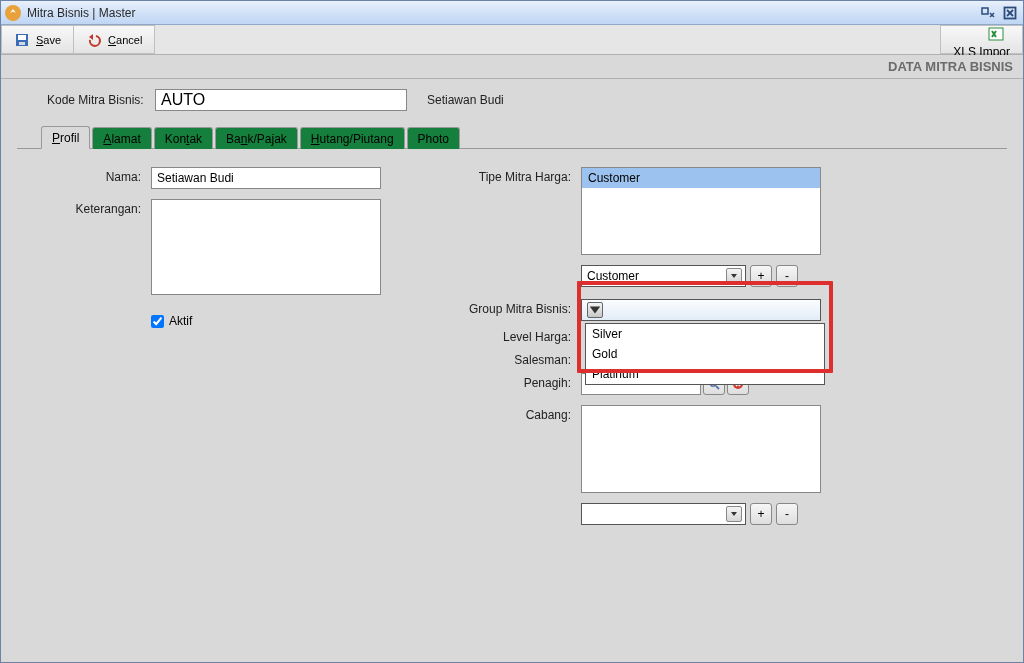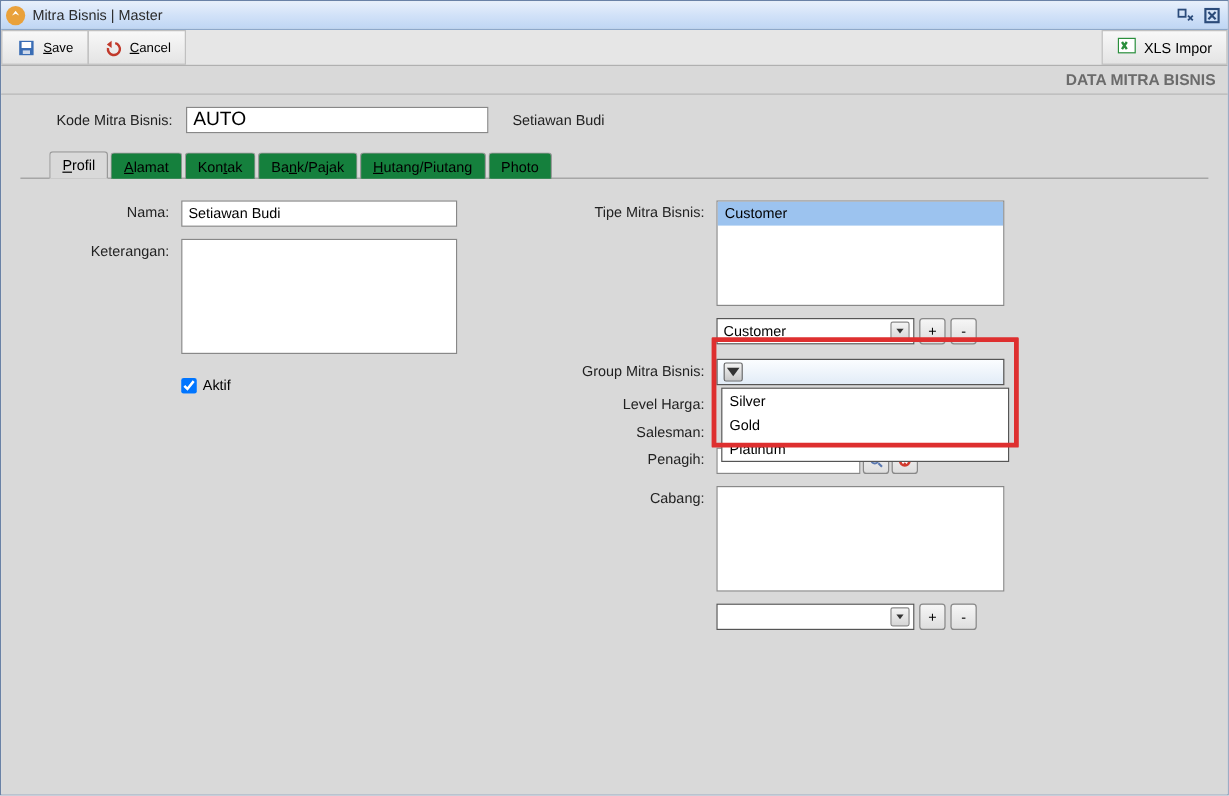--- a/index.html
+++ b/index.html
@@ -14,38 +14,38 @@
 .titlebar .win-btn { width: 18px; height: 16px; display: flex; align-items: center; justify-content: center; cursor: pointer; }
 .titlebar .win-btn svg { width: 14px; height: 14px; }
 
 .toolbar { background: #e6e6e6; height: 30px; display: flex; align-items: stretch; border-bottom: 1px solid #b0b0b0; }
 .toolbar .tbtn { display: flex; align-items: center; padding: 0 12px; border: 1px solid #c0c0c0; background: linear-gradient(to bottom, #f8f8f8, #e4e4e4); cursor: pointer; margin-right: -1px; }
 .toolbar .tbtn.first { border-left: 1px solid #c0c0c0; }
 .toolbar .tbtn .icon { width: 16px; height: 16px; margin-right: 6px; display: flex; align-items: center; justify-content: center; }
 .toolbar .tbtn .label { font-size: 11px; }
 .toolbar .tbtn .label u { text-decoration: underline; }
 .toolbar .spacer { flex: 1; }
-.toolbar .right-btn { display: flex; align-items: center; padding: 0 12px; border: 1px solid #c0c0c0; background: linear-gradient(to bottom, #f8f8f8, #e4e4e4); cursor: pointer; }
+.toolbar .right-btn { display: flex; align-items: flex-end; padding: 0 12px; border: 1px solid #c0c0c0; background: linear-gradient(to bottom, #f8f8f8, #e4e4e4); cursor: pointer; flex-direction: column; }
 
 .subheader { background: #d9d9d9; text-align: right; padding: 4px 10px; font-weight: bold; color: #6b6b6b; font-size: 13px; border-bottom: 1px solid #b0b0b0; }
 
 .content-wrap { flex: 1; background: #d9d9d9; padding: 10px 16px; overflow: auto; }
 .form-area { }
 
 .kode-row { display: flex; align-items: center; margin-bottom: 14px; padding-left: 30px; }
 .kode-row .label { width: 108px; color: #222; }
 .kode-row input { width: 252px; height: 22px; border: 1px solid #888; padding: 2px 5px; font-family: inherit; font-size: 16px; }
 .kode-row .readonly-name { margin-left: 20px; color: #222; }
 
 .tabs-row { display: flex; align-items: flex-end; padding-left: 24px; border-bottom: 1px solid #999; margin-bottom: 18px; position: relative; }
 .tab { padding: 4px 10px 3px 10px; border: 1px solid #999; border-bottom: none; background: #15803d; margin-right: 2px; cursor: pointer; position: relative; top: 1px; border-radius: 3px 3px 0 0; }
 .tab.active { background: #d9d9d9; border-bottom: 1px solid #d9d9d9; font-weight: normal; }
 .tab u { text-decoration: underline; }
 
-.profile-grid { display: flex; gap: 16px; padding-left: 24px; }
+.profile-grid { display: flex; gap: 0; padding-left: 24px; }
 .left-col { width: 400px; }
 .right-col { flex: 1; position: relative; }
 
 .fr { display: flex; margin-bottom: 10px; }
 .fr .fl { width: 110px; text-align: right; padding-right: 10px; padding-top: 3px; color: #222; }
 .fr .fc { flex: 1; }
 
 .right-col .fr .fl { width: 140px; }
 
 input.text-input { width: 230px; height: 22px; border: 1px solid #888; padding: 2px 5px; font-family: inherit; font-size: 12px; background: #fff; }
@@ -172,21 +172,21 @@
               <label class="checkbox-row">
                 <input type="checkbox" checked="" style="">
                 <span>Aktif</span>
               </label>
             </div>
           </div>
         </div>
 
         <div class="right-col">
           <div class="fr">
-            <div class="fl">Tipe Mitra Bisnis:</div>
+            <div class="fl">Tipe Mitra Harga:</div>
             <div class="fc">
               <div class="listbox">
                 <div class="item selected">Customer</div>
               </div>
             </div>
           </div>
 
           <div class="actions-row">
             <div class="combo">
               <span class="combo-text">Customer</span>

